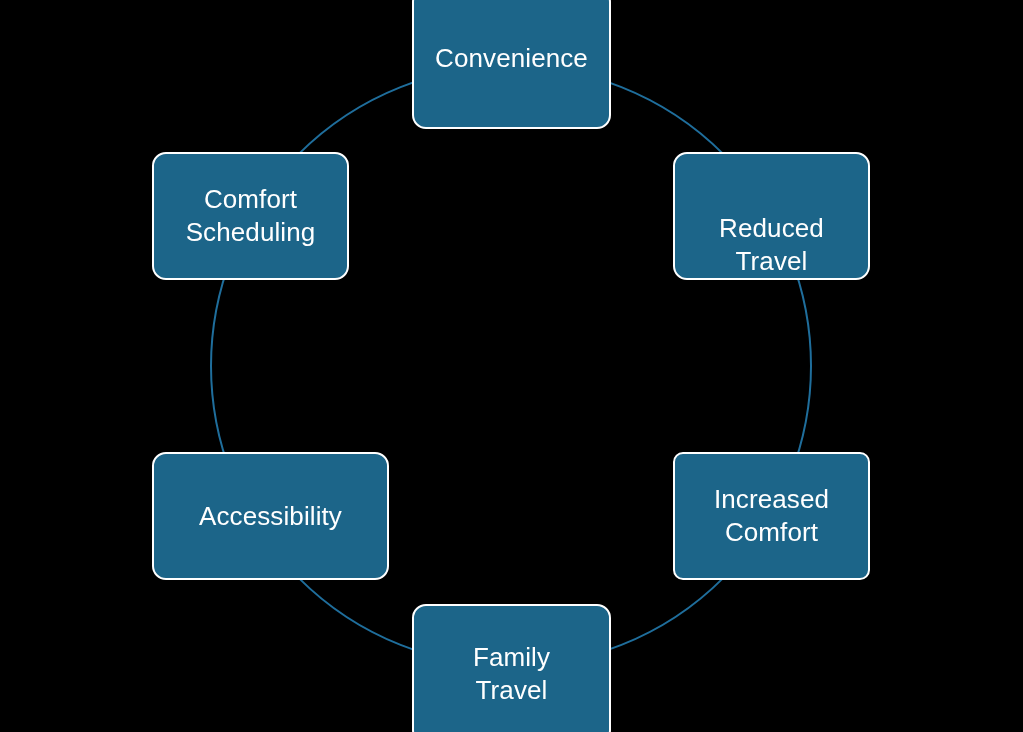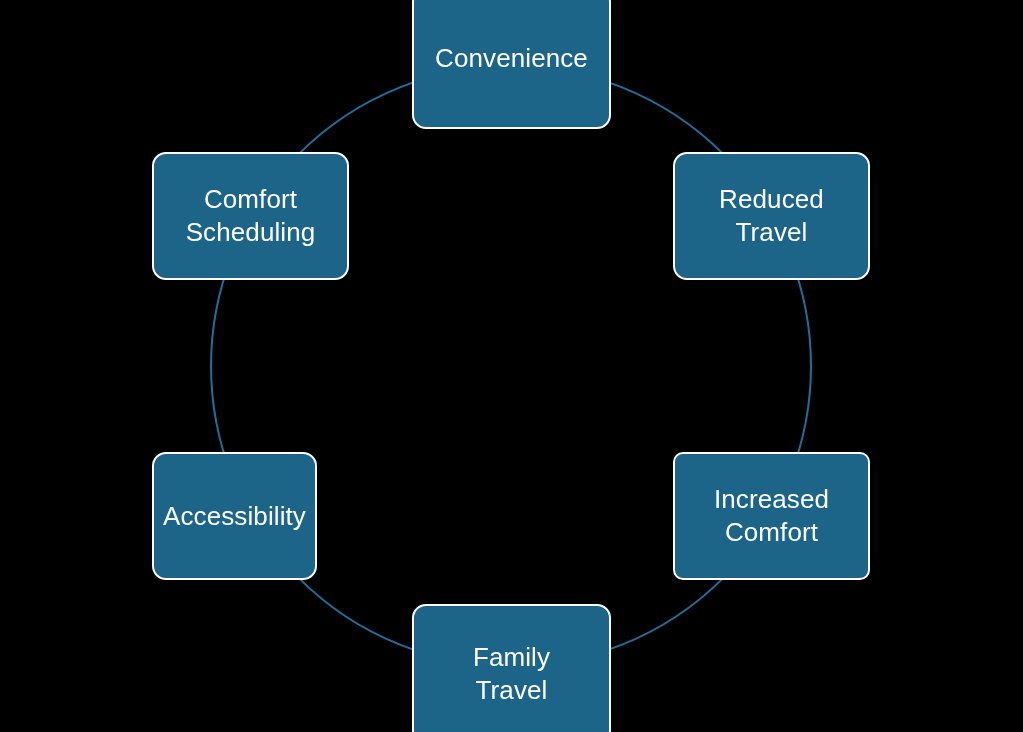--- a/index.html
+++ b/index.html
@@ -40,37 +40,37 @@
     font-weight: 400;
     letter-spacing: 0.1px;
     white-space: pre-line;
     padding: 0 10px;
   }
   
   .n-convenience        { left: 412px; top: -12px;  width: 199px; height: 141px; }
   .n-reduced-travel     { left: 673px; top: 152px;  width: 197px; height: 128px; }
   .n-increased-comfort  { left: 673px; top: 452px;  width: 197px; height: 128px; }
   .n-family-support     { left: 412px; top: 604px;  width: 199px; height: 140px; }
-  .n-accessibility      { left: 152px; top: 452px;  width: 165px; height: 128px; justify-content: center; }
+  .n-accessibility      { left: 152px; top: 452px;  width: 237px; height: 128px; justify-content: center; }
   .n-flexible-sched     { left: 152px; top: 152px;  width: 197px; height: 128px; }
 </style>
 </head>
 <body style="background: rgb(0, 0, 0);">
 
 <div id="canvas" style="background: rgb(0, 0, 0);">
 
   <svg id="ring-svg" viewBox="0 0 1023 732" aria-hidden="true">
     <circle id="cycle-ring-circle" cx="511" cy="366" r="300" fill="none" stroke="#1f6e9c" stroke-width="2"></circle>
   </svg>
 
   <div class="node n-convenience" style="background: rgb(28, 101, 137); border-color: rgb(255, 255, 255); border-radius: 14px;">
     <span class="node-label" style="color: rgb(255, 255, 255);">Convenience</span>
   </div>
 
-  <div class="node n-reduced-travel" style="background: rgb(28, 101, 137); border-color: rgb(255, 255, 255); border-radius: 14px;">
+  <div class="node n-reduced-travel" style="background: rgb(28, 101, 137); border-color: rgb(255, 255, 255); border-radius: 14px; align-items: flex-end;">
     <span class="node-label" style="color: rgb(255, 255, 255);">Reduced
 Travel</span>
   </div>
 
   <div class="node n-increased-comfort" style="background: rgb(28, 101, 137); border-color: rgb(255, 255, 255); border-radius: 10px;">
     <span class="node-label" style="color: rgb(255, 255, 255);">Increased
 Comfort</span>
   </div>
 
   <div class="node n-family-support" style="background: rgb(28, 101, 137); border-color: rgb(255, 255, 255); border-radius: 14px;">

